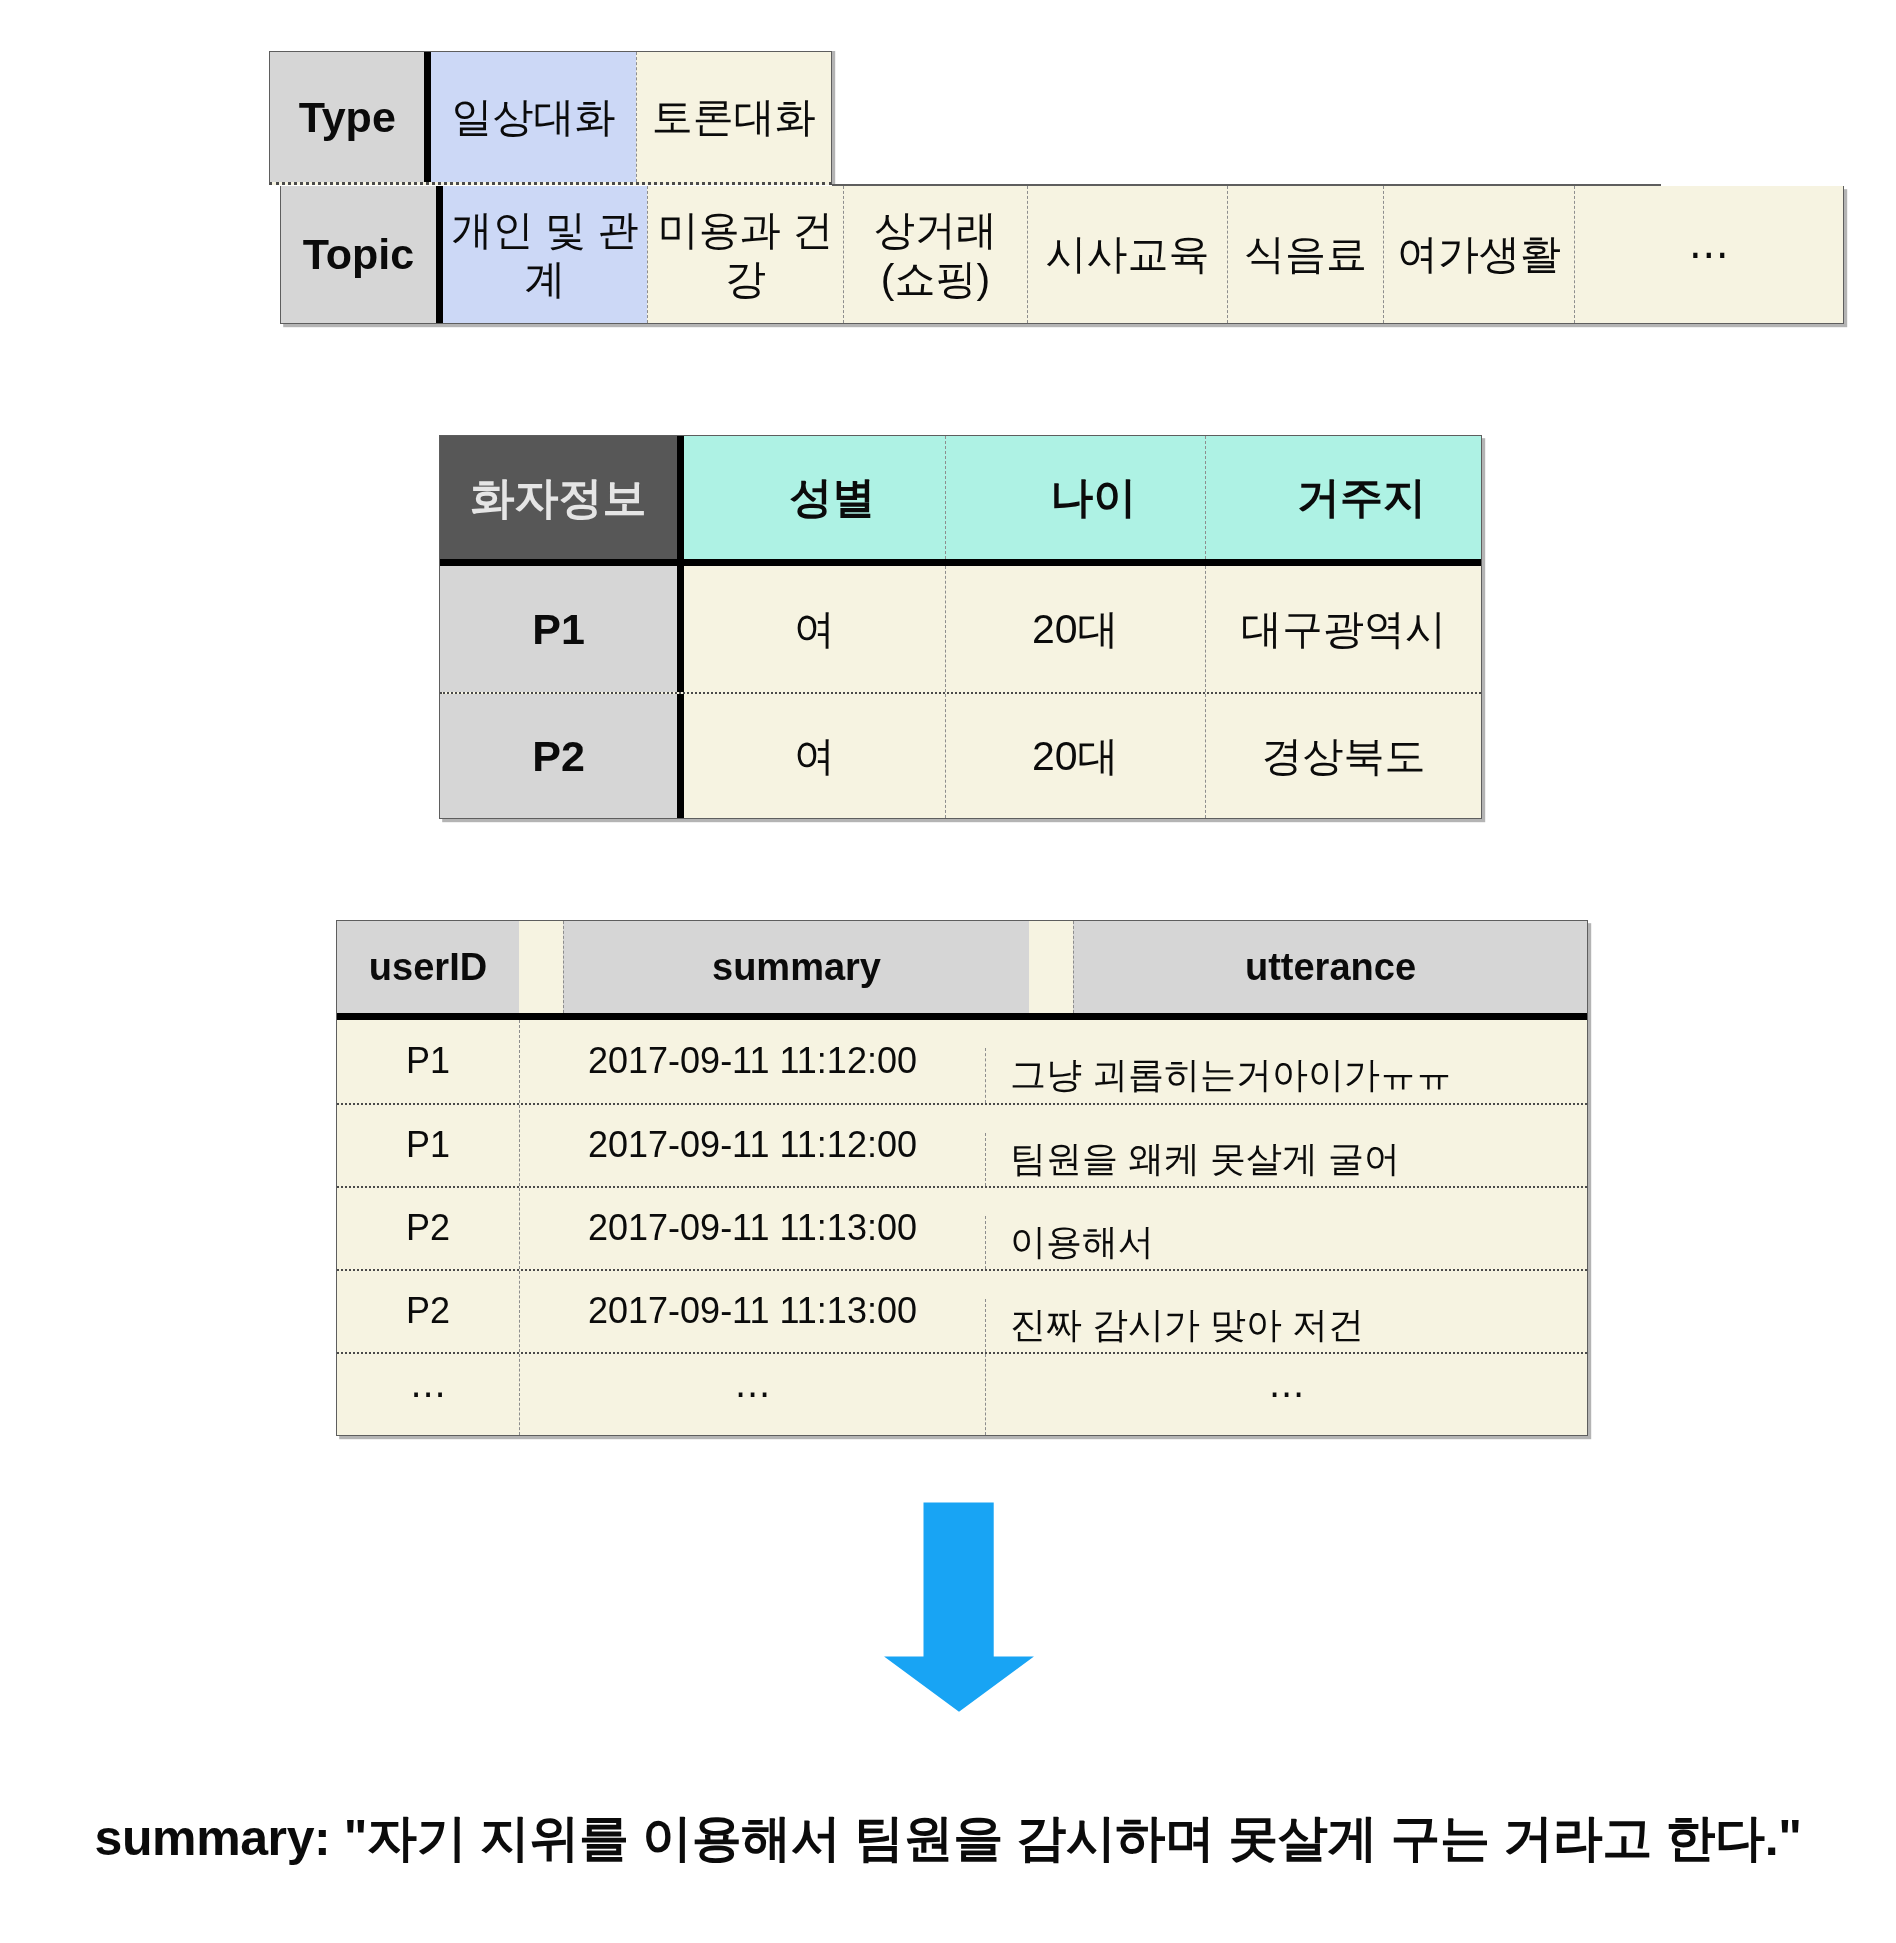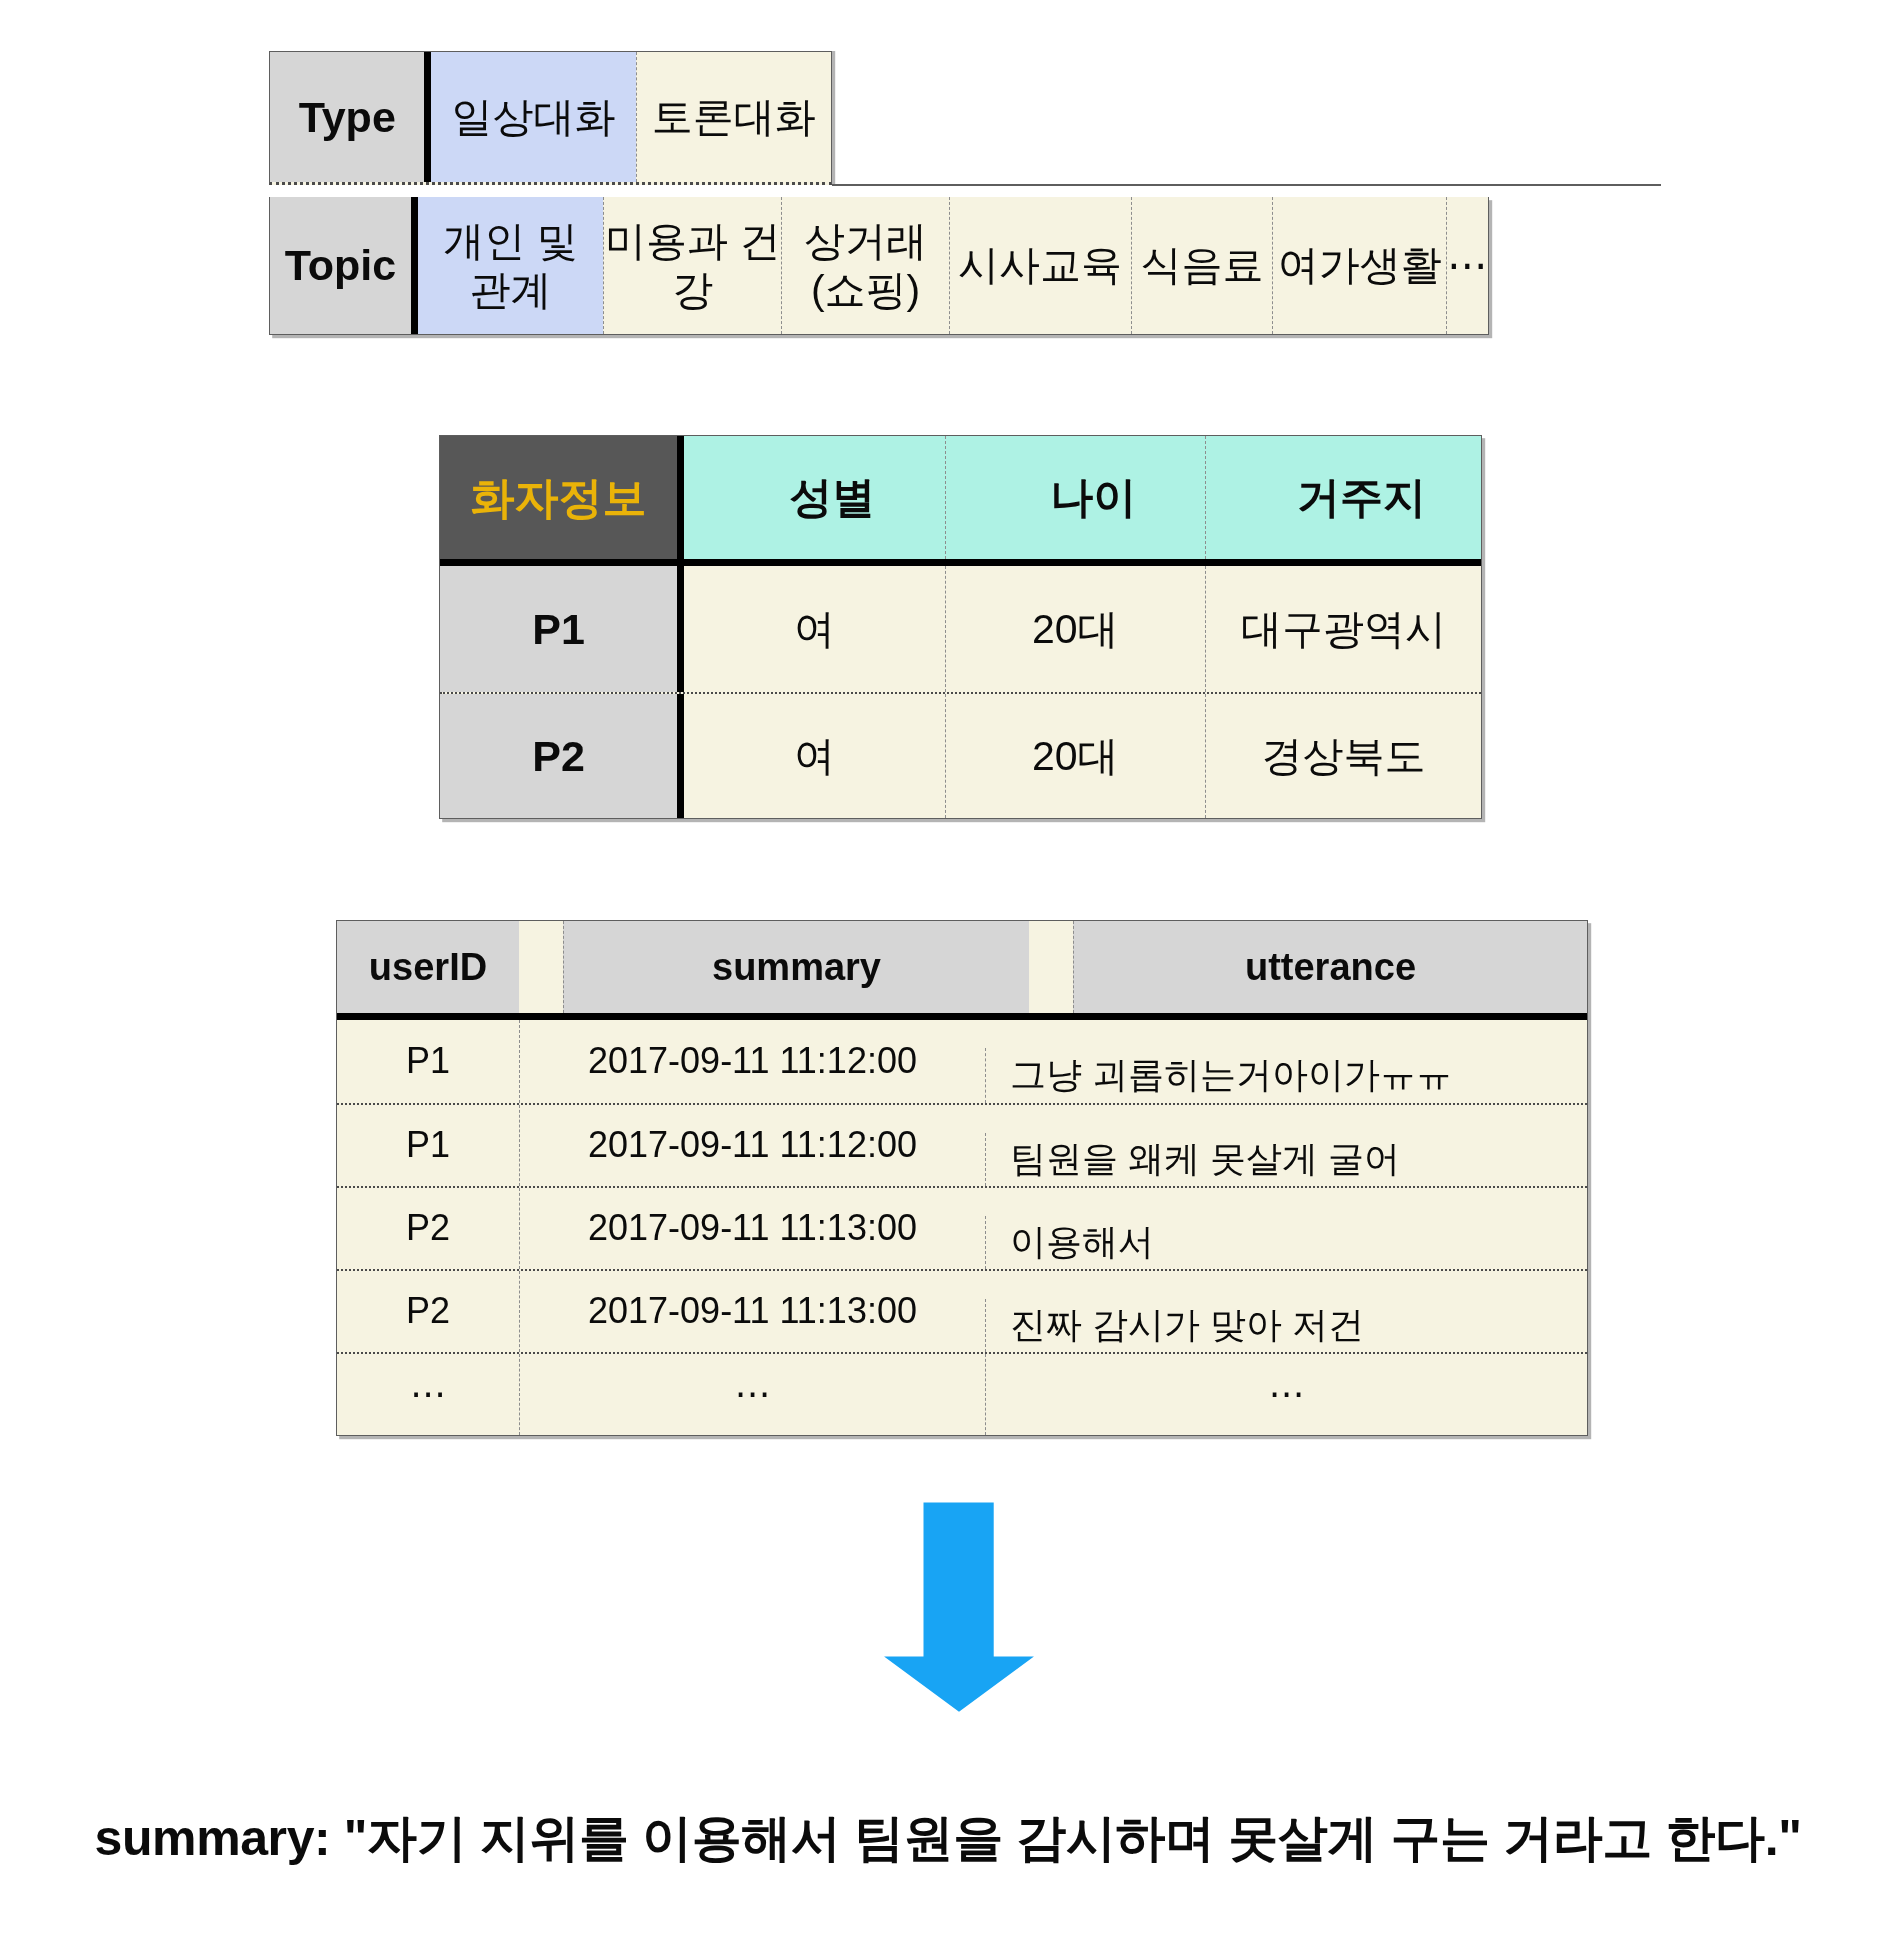--- a/index.html
+++ b/index.html
@@ -22,30 +22,30 @@
   .cell{display:flex;align-items:center;justify-content:center;text-align:center;
         background:var(--cream);font-size:41px;font-weight:500;line-height:1.18;}
   .vdash{border-left:1.6px dashed #8d8d8d;}
   .hl{background:var(--highlight-blue);}
   .thick-r{border-right:7.1px solid #000;}
 
   
   .trow{position:absolute;display:flex;background:var(--cream);
         border:1.6px solid var(--border-gray);box-shadow:3.2px 3.2px 0 var(--shadow-gray);}
   #type-row{left:269px;top:51px;width:563px;height:134px;border-bottom:3.2px dotted #4a4a4a;box-shadow:3.2px 0 0 var(--shadow-gray);}
-  #topic-row{left:269px;top:186px;width:1220px;height:138px;border-top:none;margin-top:11px;}
+  #topic-row{left:280px;top:186px;width:1564px;height:138px;border-top:none;}
   #topic-top-border{position:absolute;left:832px;top:184px;width:829px;height:2.4px;background:var(--border-gray);}
   .trow .th{background:var(--header-gray);font-weight:700;font-size:43px;}
 
   
   #spk{position:absolute;left:439px;top:435px;width:1043px;
        border:1.6px solid var(--border-gray);box-shadow:3.2px 3.2px 0 var(--shadow-gray);background:var(--cream);}
   .spk-row{display:flex;}
   #spk-header{height:130px;border-bottom:7.1px solid #000;}
-  #spk-header .corner{width:245px;background:var(--dark-gray);color:#eab308;font-weight:700;font-size:44px;}
+  #spk-header .corner{width:245px;background:var(--dark-gray);color:#e5e5e5;font-weight:700;font-size:44px;}
   #spk-header .col{background:var(--cyan);font-weight:700;font-size:43px;padding-left:36px;}
   .spk-row.body{height:126px;}
   .spk-row.body .rowhead{width:245px;background:var(--header-gray);font-weight:700;font-size:43px;}
   .spk-row.dot-top{border-top:2.4px dotted #4a4a4a;}
   .w330{width:261px;} .w350{width:277px;}
 
   
   #utt{position:absolute;left:336px;top:920px;width:1252px;
        border:1.6px solid var(--border-gray);box-shadow:3.2px 3.2px 0 var(--shadow-gray);background:var(--cream);}
   .utt-row{display:flex;height:83px;}

